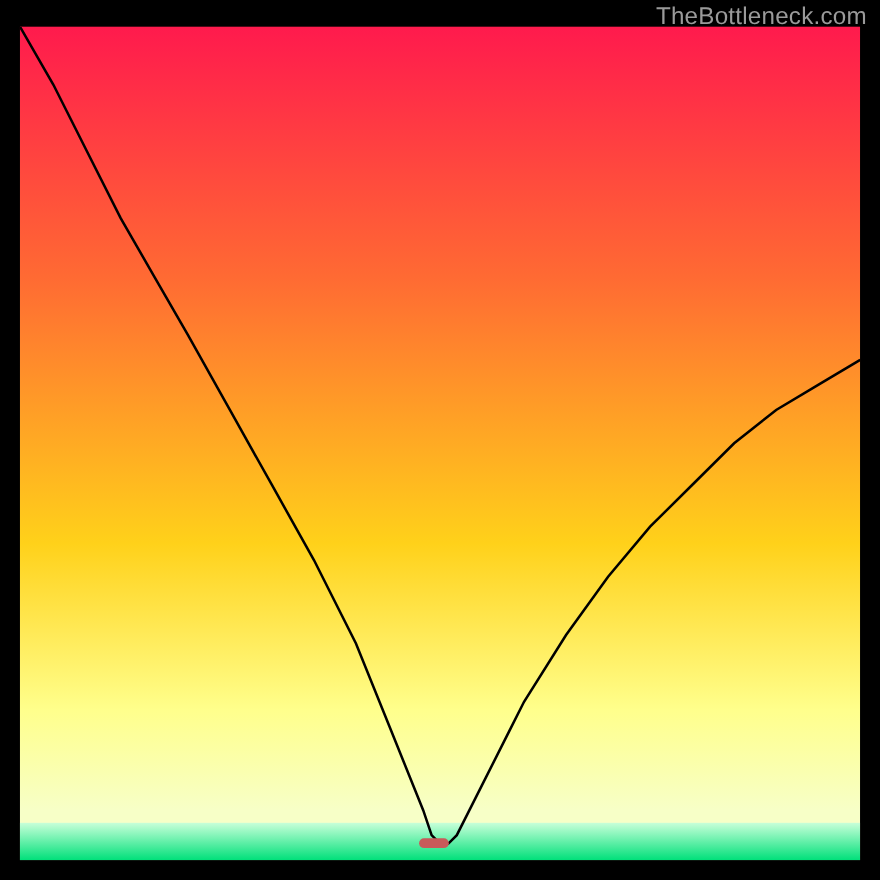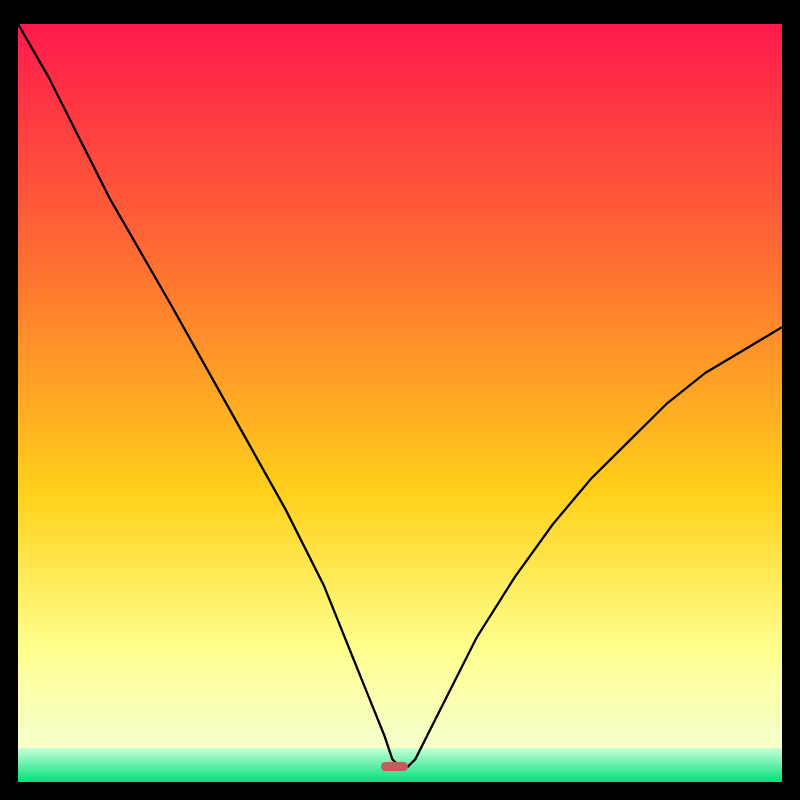--- a/index.html
+++ b/index.html
@@ -53,20 +53,21 @@
     position: absolute;
     background: #c85a5a;
     border-radius: 6px;
   }
 </style>
 </head>
 <body>
 
 <div class="frame">
 
+  <div class="watermark">TheBottleneck.com</div>
 
   <div class="plot">
 
     <div class="gradient" id="grad" style="background: linear-gradient(rgb(255, 26, 77) 0%, rgb(255, 106, 51) 30%, rgb(255, 209, 26) 62%, rgb(255, 255, 140) 82%, rgb(247, 255, 199) 94%, rgb(247, 255, 199) 100%);"></div>
 
     <div class="green-band" id="greenband" style="top: 95.5%; height: 4.5%; background: linear-gradient(rgb(200, 255, 217) 0%, rgb(0, 224, 122) 100%);"></div>
 
     <svg class="curve" viewBox="0 0 100 100" preserveAspectRatio="none">
       <path id="curvePath" fill="none" stroke-width="0.35" vector-effect="non-scaling-stroke" d="M0,0 L4,7 L8,15 L12,23 L16,30 L20,37 L25,46 L30,55 L35,64 L40,74 L44,84 L46,89 L48,94 L49,97 L49,97 L50,98 L51,98 L52,97 L52,97 L55,91 L60,81 L65,73 L70,66 L75,60 L80,55 L85,50 L90,46 L95,43.00000000000001 L100,40 " stroke="#000000" style="stroke-width: 2.3px;"></path>
     </svg>

